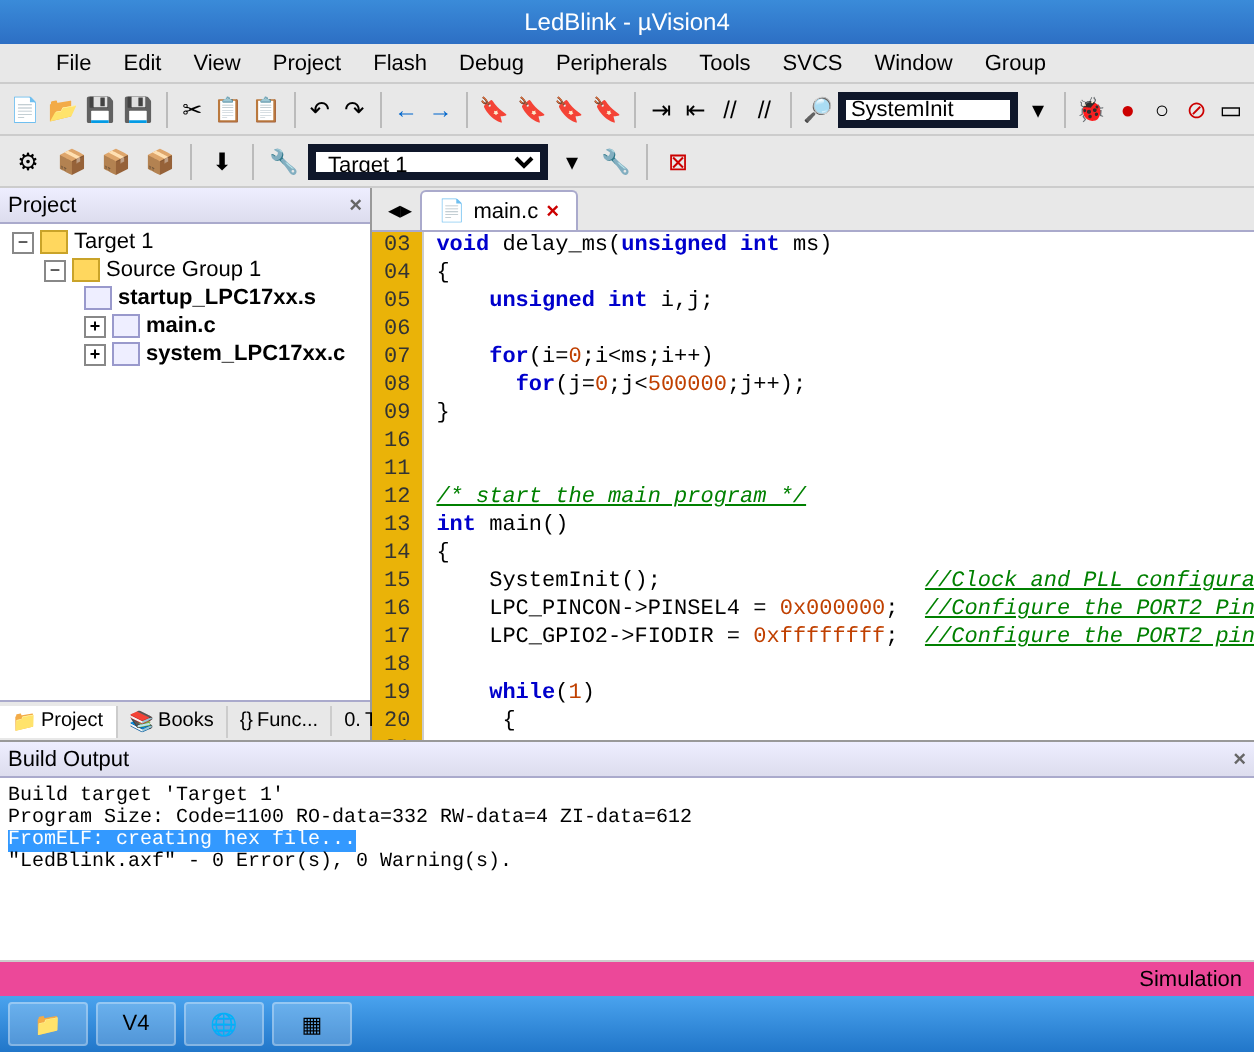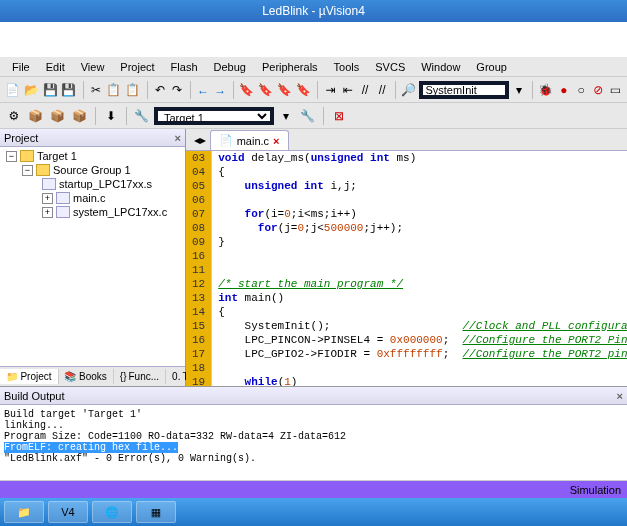--- a/index.html
+++ b/index.html
@@ -1,56 +1,56 @@
 <!DOCTYPE html>
 <html><head>
 <meta charset="utf-8">
 <style>
 * { margin: 0; padding: 0; box-sizing: border-box; }
 body { font-family: Tahoma, Arial, sans-serif; font-size: 11px; background: #fff; width: 627px; height: 526px; overflow: hidden; display: flex; flex-direction: column; }
 .titlebar { background: linear-gradient(#3a8bd9, #2d6fc4); color: #fff; height: 22px; display: flex; align-items: center; justify-content: center; font-size: 12px; }
 .titlebar span { flex: 1; text-align: center; }
-.menubar { background: #e8e8e8; height: 20px; display: flex; align-items: center; padding: 0 4px; border-bottom: 1px solid #ccc; margin-top: 35px; }
+.menubar { background: #e8e8e8; height: 20px; display: flex; align-items: center; padding: 0 20px; border-bottom: 1px solid #ccc; }
 .menu-item { padding: 2px 8px; cursor: default; }
 .toolbar { background: #e8e8e8; height: 26px; display: flex; align-items: center; padding: 2px 4px; border-bottom: 1px solid #ccc; gap: 2px; }
 .tb-btn { width: 20px; height: 20px; display: inline-flex; align-items: center; justify-content: center; border: 1px solid transparent; cursor: default; font-size: 12px; }
 .tb-sep { width: 1px; height: 18px; background: #bbb; margin: 0 3px; }
 .tb-combo { height: 18px; font-size: 11px; border: 4px solid #0f172a; background: #fff; padding: 0 2px; }
 .main-area { flex: 1; display: flex; overflow: hidden; }
 .project-panel { width: 186px; border-right: 1px solid #999; display: flex; flex-direction: column; background: #fff; }
 .panel-header { background: linear-gradient(#eef, #dde); border-bottom: 1px solid #aac; height: 18px; display: flex; align-items: center; padding: 0 4px; font-size: 11px; }
 .panel-header .close-x { margin-left: auto; cursor: default; color: #666; font-weight: bold; }
 .tree { flex: 1; overflow: auto; padding: 2px; font-size: 11px; }
 .tree-item { display: flex; align-items: center; padding: 1px 0; white-space: nowrap; }
 .tree-item.l1 { padding-left: 4px; }
 .tree-item.l2 { padding-left: 20px; }
-.tree-item.l3 { padding-left: 40px; }
+.tree-item.l3 { padding-left: 40px; font-weight: bold; }
 .tree-toggle { width: 11px; height: 11px; border: 1px solid #888; background: #fff; margin-right: 3px; display: inline-flex; align-items: center; justify-content: center; font-size: 9px; line-height: 1; cursor: default; }
 .tree-icon { width: 14px; height: 12px; margin-right: 3px; display: inline-block; }
 .tree-icon.folder { background: #ffd75e; border: 1px solid #c9a329; }
 .tree-icon.file { background: #eef; border: 1px solid #99c; }
 .panel-tabs { display: flex; background: #e8e8e8; border-top: 1px solid #aac; height: 20px; align-items: center; font-size: 10px; }
 .panel-tab { padding: 2px 6px; border-right: 1px solid #ccc; cursor: default; display: flex; align-items: center; gap: 2px; }
 .panel-tab.active { background: #fff; }
 .editor-area { flex: 1; display: flex; flex-direction: column; background: #fff; overflow: hidden; }
 .editor-tabs { height: 22px; background: #e8e8e8; display: flex; align-items: flex-end; padding-left: 4px; border-bottom: 1px solid #aac; }
 .editor-tab { padding: 3px 8px; background: #fff; border: 1px solid #aac; border-bottom: none; border-radius: 3px 3px 0 0; display: flex; align-items: center; gap: 4px; font-size: 11px; cursor: default; }
 .editor-tab .close-x { color: #c00; font-weight: bold; cursor: default; }
 .code-container { flex: 1; display: flex; font-family: 'Courier New', monospace; font-size: 11px; overflow: auto; }
 .gutter { background: #eab308; border-right: 1px solid #ccc; text-align: right; padding: 0 6px; color: #333; user-select: none; }
 .gutter .ln { height: 14px; line-height: 14px; }
 .code-lines { padding-left: 6px; }
 .cl { height: 14px; line-height: 14px; white-space: pre; }
 .kw { color: #0000cc; font-weight: bold; }
 .num { color: #c04000; }
 .cm { color: #008000; font-style: italic; text-decoration: underline; }
-.output-panel { height: 94px; border-top: 1px solid #999; display: flex; flex-direction: column; }
+.output-panel { height: 110px; border-top: 1px solid #999; display: flex; flex-direction: column; }
 .output-body { flex: 1; font-family: 'Courier New', monospace; font-size: 10px; padding: 4px; overflow: auto; background: #fff; }
 .output-body .hl-sel { background: #3399ff; color: #fff; display: inline-block; }
-.statusbar { height: 18px; background: #8b5cf6; border-top: 1px solid #ccc; display: flex; align-items: center; padding: 0 6px; font-size: 11px; }
+.statusbar { height: 18px; background: #ec4899; border-top: 1px solid #ccc; display: flex; align-items: center; padding: 0 6px; font-size: 11px; }
 .statusbar .right { margin-left: auto; }
 .taskbar { height: 28px; background: linear-gradient(#4aa3ee, #2176c9); display: flex; align-items: center; padding: 0 4px; gap: 4px; }
 .task-btn { width: 40px; height: 22px; background: rgba(255,255,255,.2); border: 1px solid rgba(255,255,255,.3); border-radius: 2px; display: inline-flex; align-items: center; justify-content: center; cursor: default; }
 .icon-nav { color: #0066cc; }
 </style>
 </head>
 <body>
 
 <div class="titlebar">
   <span>LedBlink  -  µVision4</span>
@@ -221,21 +221,20 @@
   </div>
 </div>
 
 <div class="output-panel">
   <div class="panel-header">
     <span>Build Output</span>
     <span class="close-x">×</span>
   </div>
   <div class="output-body">
       <div>Build target 'Target 1'</div>
-      <div>linking...</div>
       <div>Program Size: Code=1100 RO-data=332 RW-data=4 ZI-data=612</div>
       <div><span class="hl-sel">FromELF: creating hex file...</span></div>
       <div>"LedBlink.axf" - 0 Error(s), 0 Warning(s).</div>
     </div>
 </div>
 
 <div class="statusbar">
   <span class="right">Simulation</span>
 </div>
 

